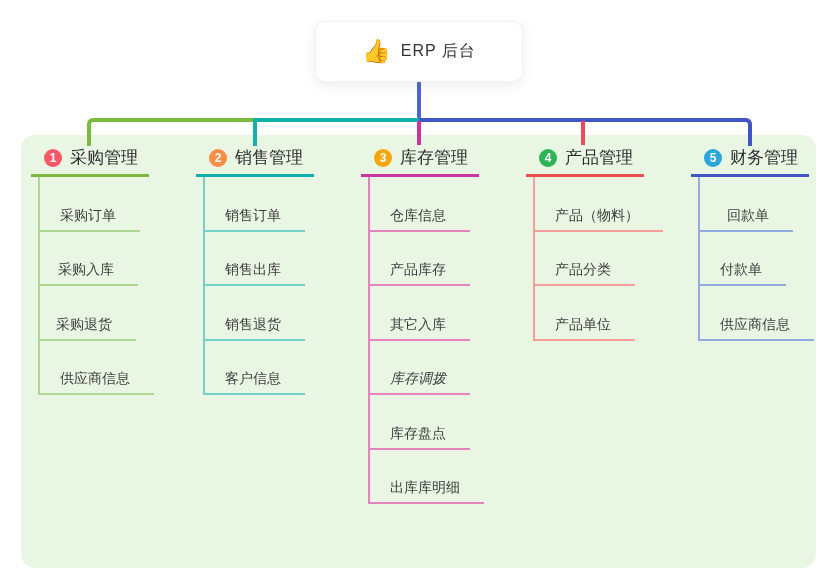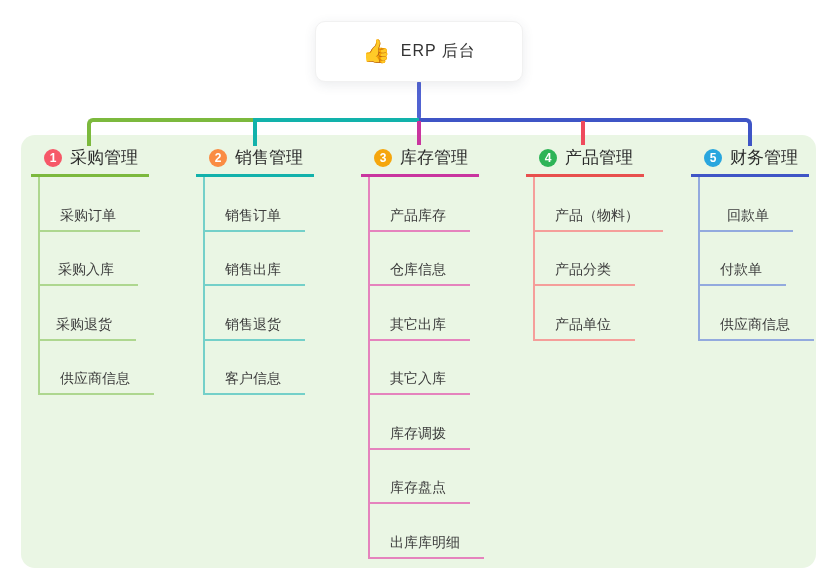--- a/index.html
+++ b/index.html
@@ -121,32 +121,29 @@
       </div>
   </div>
 
   <div class="branch" style="left:361px">
     <div class="branch-header" style="border-bottom-color: rgb(201, 53, 159);">
       <span class="badge" style="background: rgb(245, 166, 13);">3</span>
       <span class="branch-title">库存管理</span>
     </div>
     <div class="children">
         <div class="child-item" style="border-color: rgb(229, 131, 189);">
-          <span>产品库存</span>
-        </div>
-        <div class="child-item" style="border-color: rgb(229, 131, 189);">
           <span>仓库信息</span>
         </div>
         <div class="child-item" style="border-color: rgb(229, 131, 189);">
-          <span>其它出库</span>
+          <span>产品库存</span>
         </div>
         <div class="child-item" style="border-color: rgb(229, 131, 189);">
           <span>其它入库</span>
         </div>
-        <div class="child-item" style="border-color: rgb(229, 131, 189);">
+        <div class="child-item" style="border-color: rgb(229, 131, 189); font-style: italic;">
           <span>库存调拨</span>
         </div>
         <div class="child-item" style="border-color: rgb(229, 131, 189);">
           <span>库存盘点</span>
         </div>
         <div class="child-item" style="border-color: rgb(229, 131, 189);">
           <span>出库库明细</span>
         </div>
       </div>
   </div>

